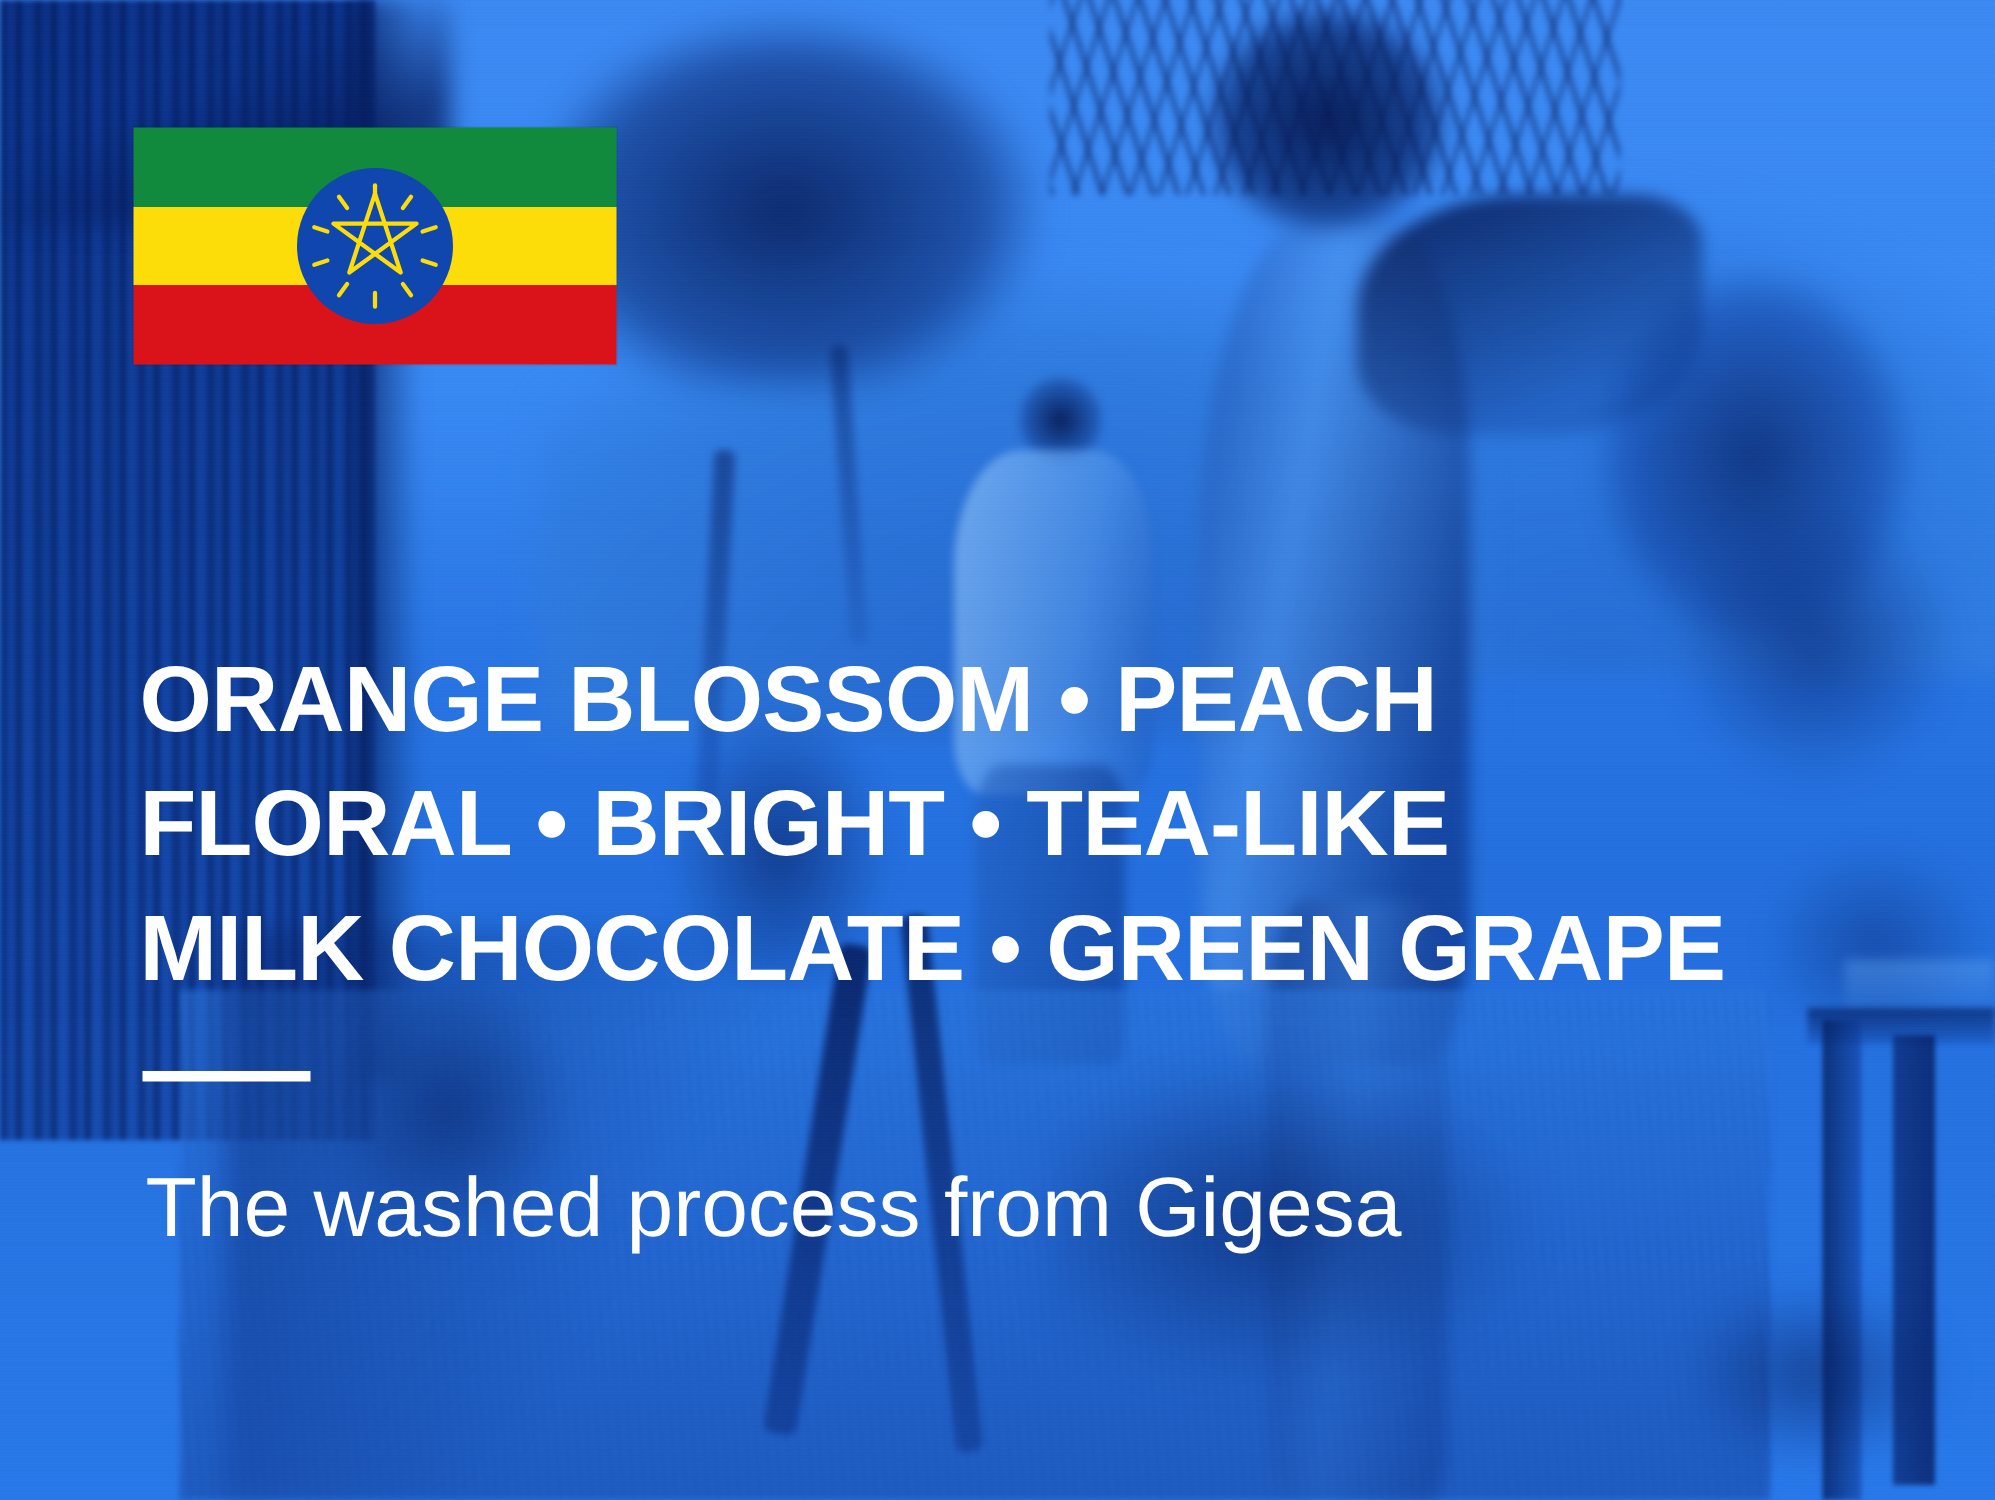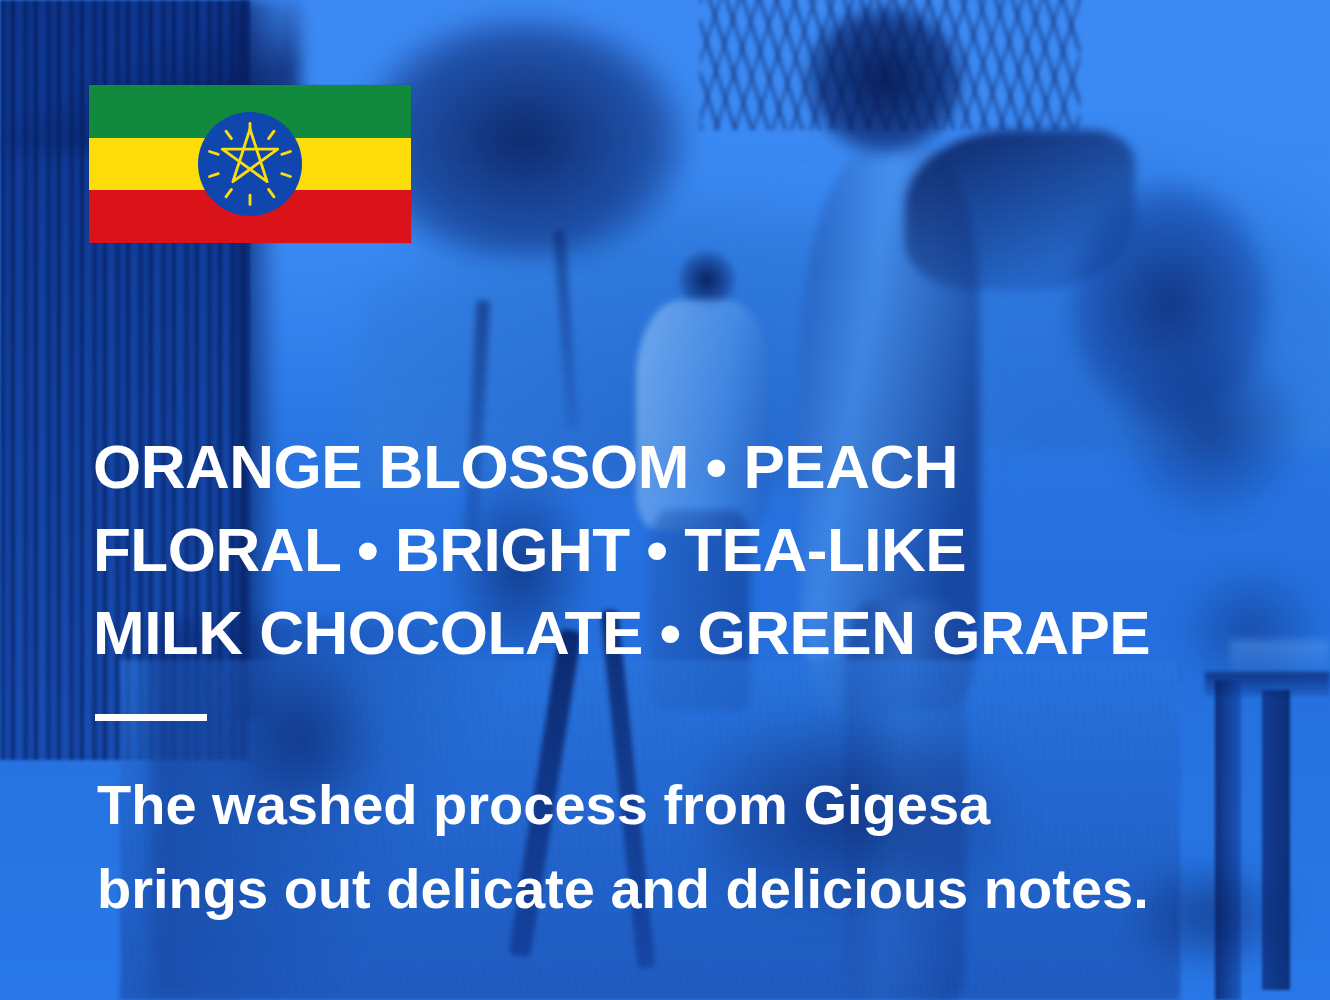--- a/index.html
+++ b/index.html
@@ -253,21 +253,21 @@
   .headline .hl-line{display:block;}
 
   .rule{
     position:absolute;left:95px;top:714px;
     width:112px;height:7px;background:#ffffff;
   }
 
   .body-copy{
     position:absolute;left:97px;top:763px;width:1200px;
     color:#fff;
-    font-weight:700;
+    font-weight:400;
     font-size:56px;
     line-height:84px;
     letter-spacing:0px;
   }
   .body-copy .bc-line{display:block;white-space:nowrap;}
 </style>
 </head>
 <body>
 
 <div id="card">
@@ -345,17 +345,16 @@
     <div class="headline">
       <span class="hl-line">ORANGE BLOSSOM • PEACH</span>
       <span class="hl-line">FLORAL • BRIGHT • TEA-LIKE</span>
       <span class="hl-line">MILK CHOCOLATE • GREEN GRAPE</span>
     </div>
 
     <div class="rule"></div>
 
     <div class="body-copy">
       <span class="bc-line">The washed process from Gigesa</span>
-      <span class="bc-line">brings out delicate and delicious notes.</span>
     </div>
 
   </div>
 </div>
 
 </body></html>

